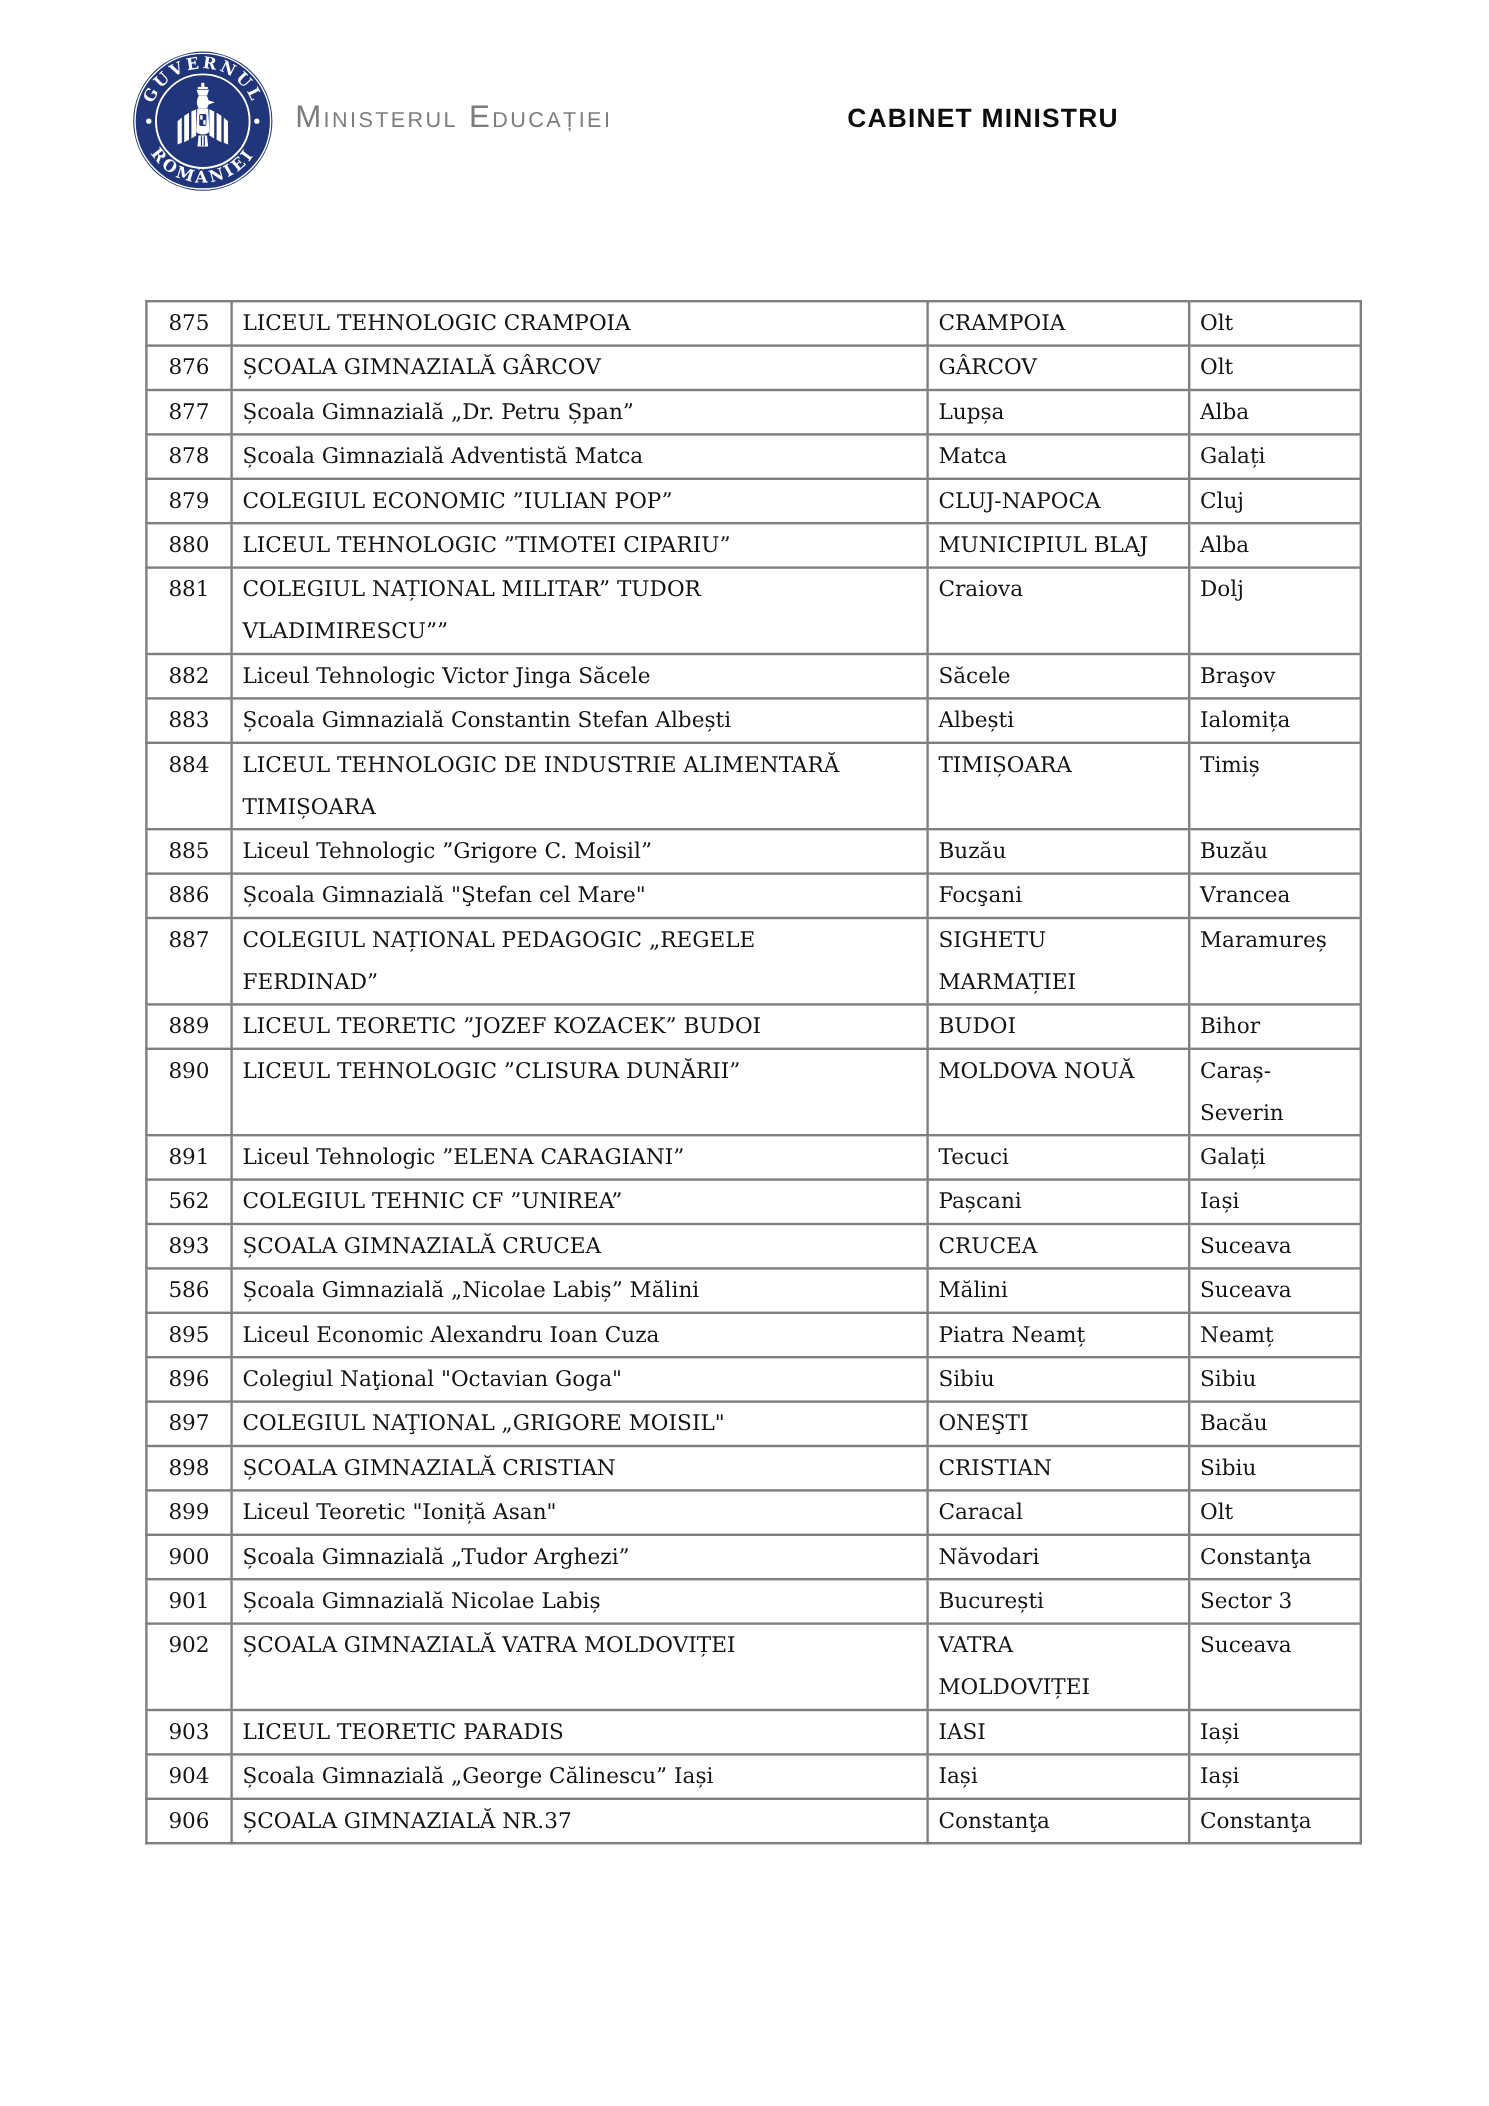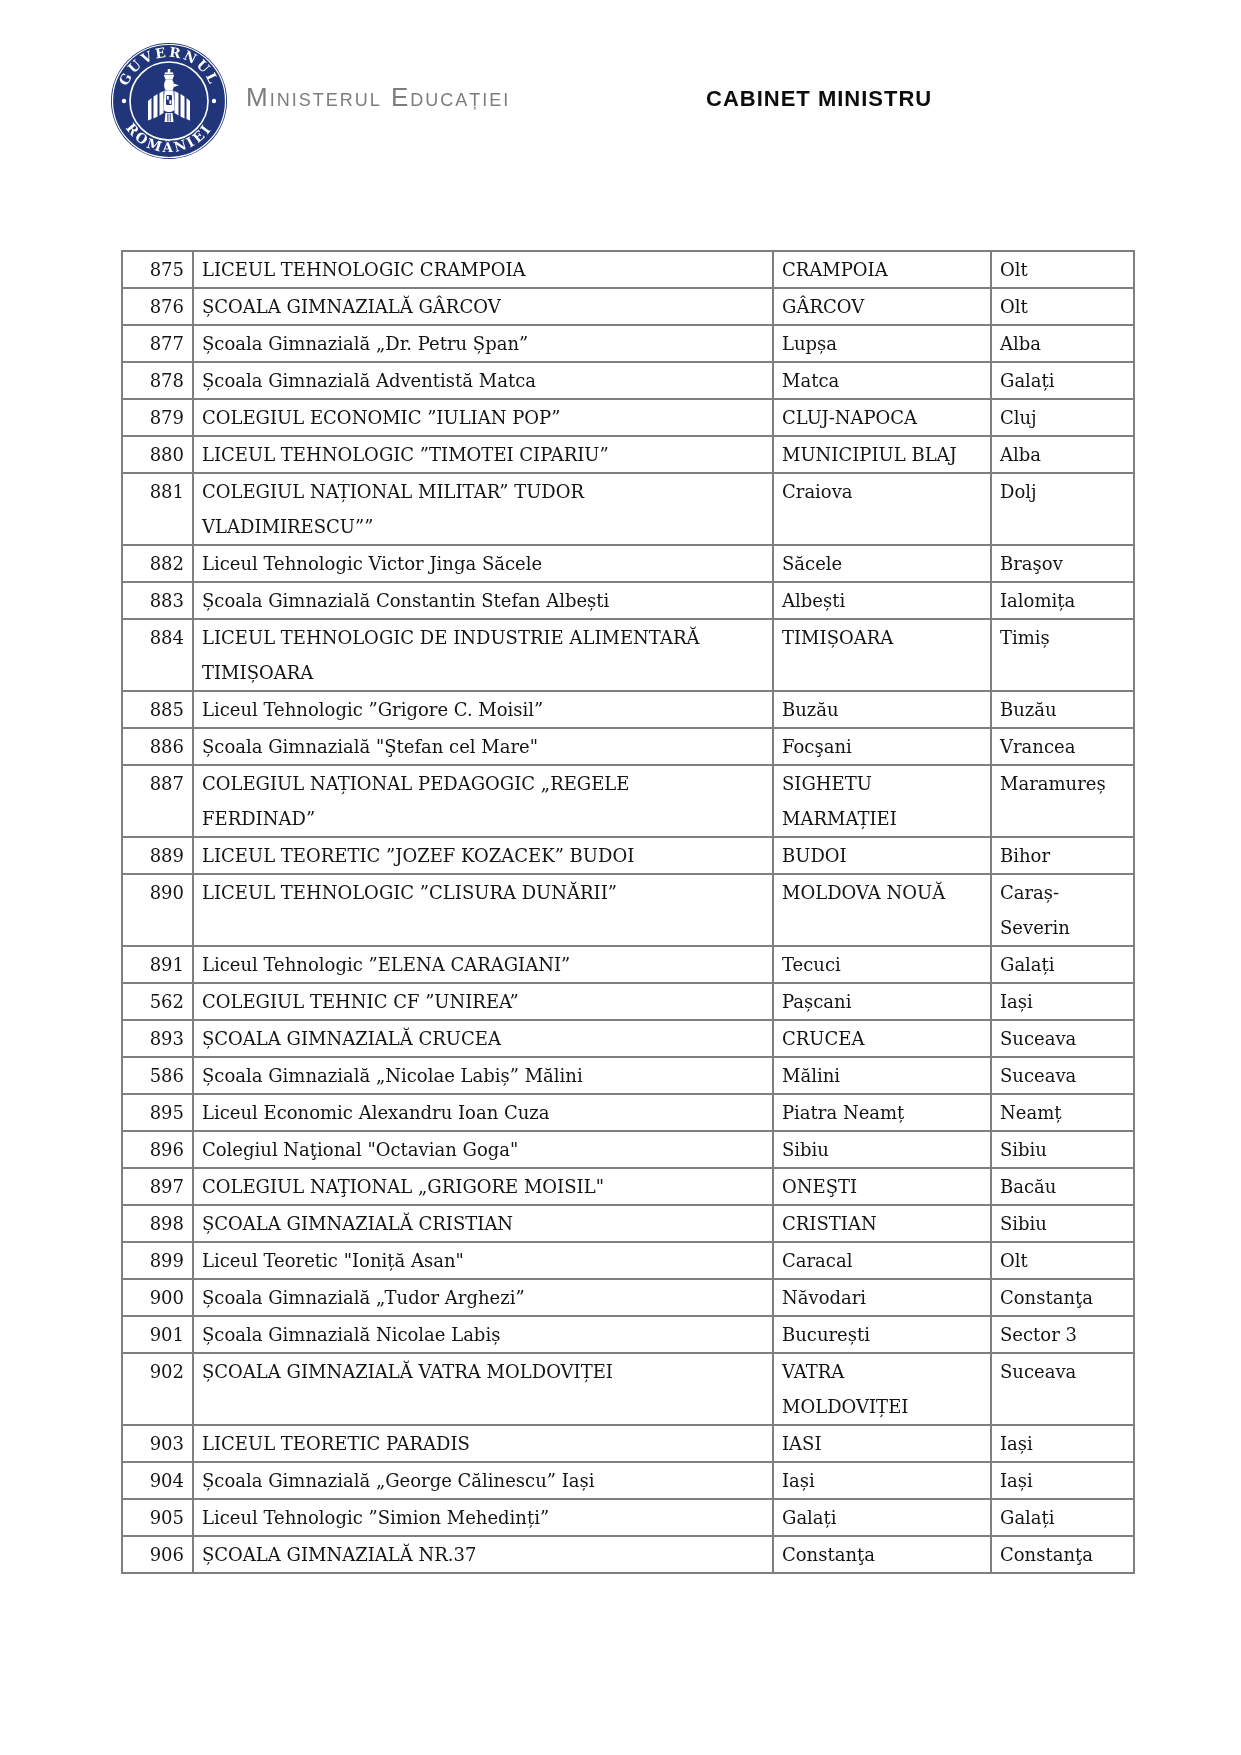--- a/index.html
+++ b/index.html
@@ -51,21 +51,21 @@
   }
   table.schools td{
     border:2px solid #7f7f7f;
     vertical-align:top;
     line-height:35px;
     padding:0 8px;
     white-space:pre-line;
     overflow:hidden;
     color:#141414;
   }
-  td.c-no{ text-align:right; padding:0 2px; }
+  td.c-no{ text-align:center; padding:0 2px; }
   col.w-no{ width:71px; }
   col.w-name{ width:580px; }
   col.w-city{ width:218px; }
   col.w-county{ width:143px; }
 </style>
 </head>
 <body>
 
 <div class="page">
 
@@ -293,26 +293,20 @@
       <td class="c-city">IASI</td>
       <td class="c-county">Iași</td>
     </tr>
         <tr>
       <td class="c-no">904</td>
       <td class="c-name">Școala Gimnazială „George Călinescu” Iași</td>
       <td class="c-city">Iași</td>
       <td class="c-county">Iași</td>
     </tr>
         <tr>
-      <td class="c-no">905</td>
-      <td class="c-name">Liceul Tehnologic ”Simion Mehedinți”</td>
-      <td class="c-city">Galați</td>
-      <td class="c-county">Galați</td>
-    </tr>
-        <tr>
       <td class="c-no">906</td>
       <td class="c-name">ȘCOALA GIMNAZIALĂ NR.37</td>
       <td class="c-city">Constanţa</td>
       <td class="c-county">Constanţa</td>
     </tr>
       </tbody>
   </table>
 
 </div>
 

